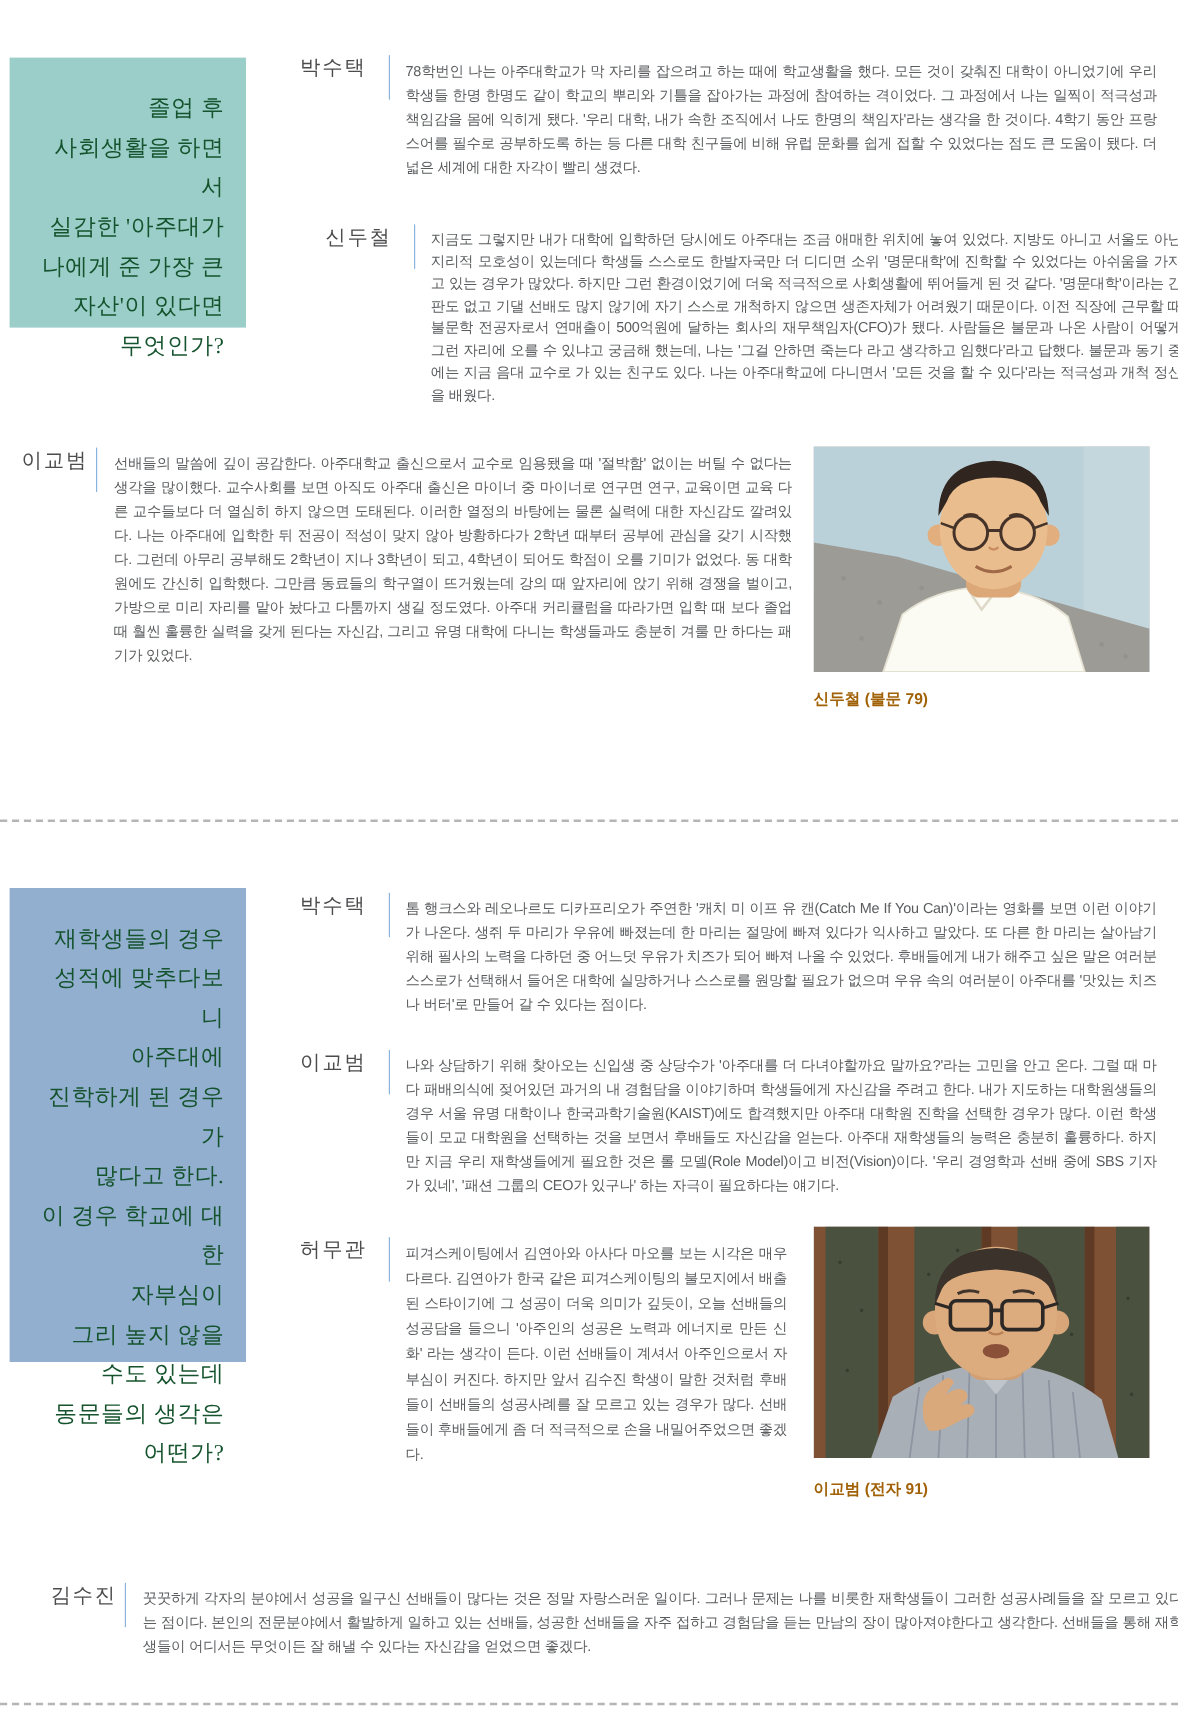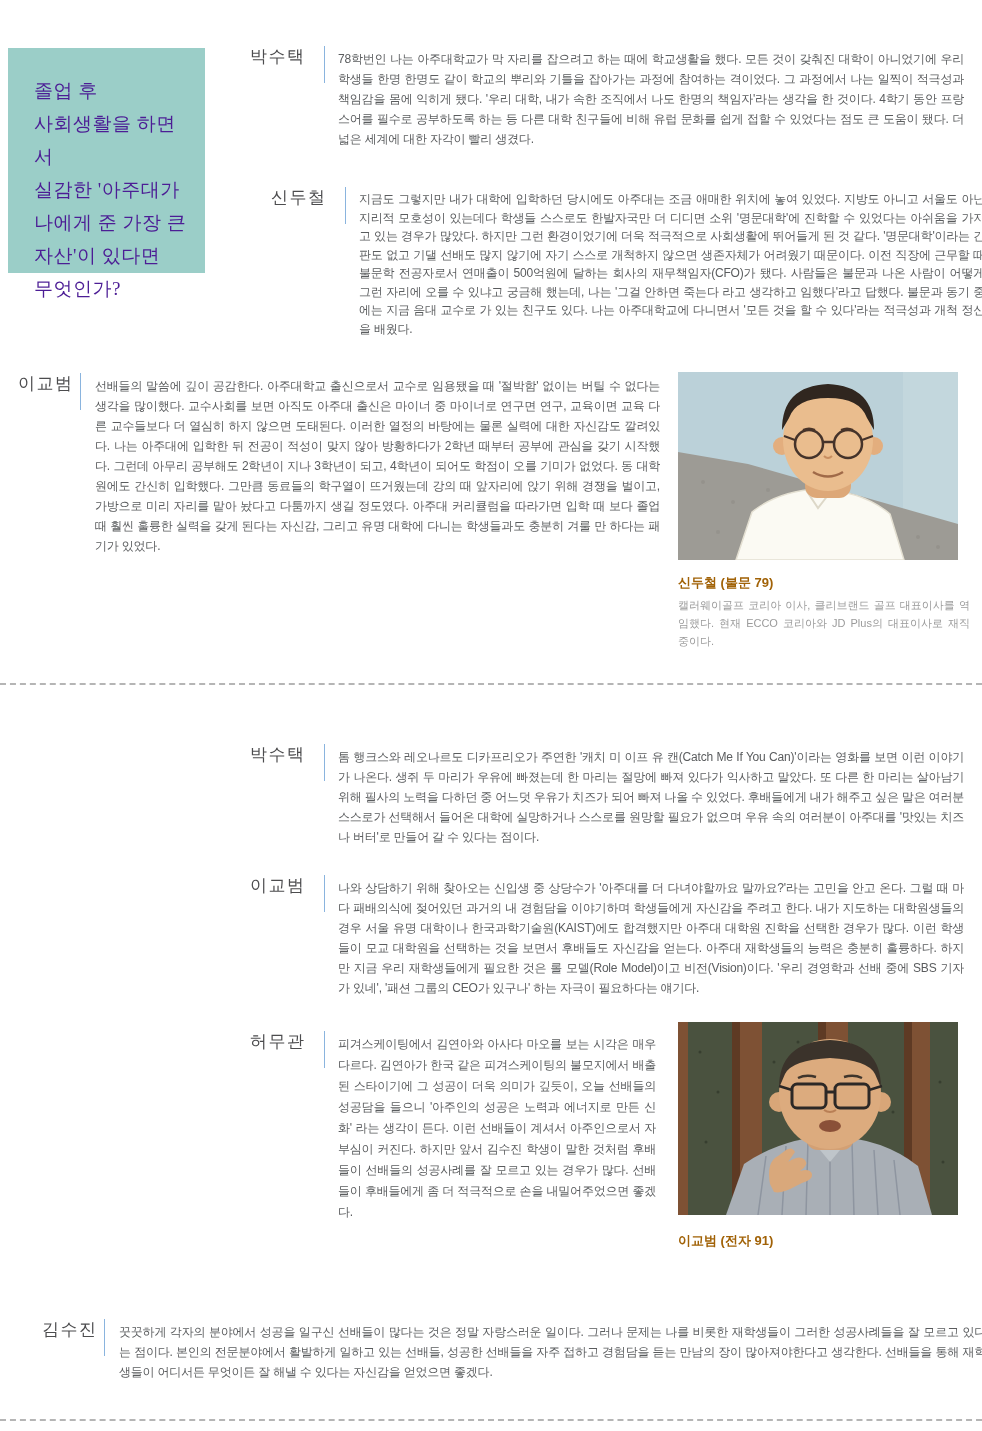--- a/index.html
+++ b/index.html
@@ -1,23 +1,23 @@
 <!DOCTYPE html>
 <html lang="ko"><head>
 <meta charset="utf-8">
 <style>
   html,body{margin:0;padding:0;background:#ffffff;}
   body{font-family:"Liberation Sans","DejaVu Sans",sans-serif;}
   #page{position:relative;width:982px;height:1431px;background:#fff;overflow:hidden;}
 
   
   .qbox{position:absolute;left:8px;width:197px;box-sizing:border-box;
-        padding:26px 18px 0 26px;color:#4c1d95;
+        padding:26px 18px 0 26px;color:#14532d;
         font-family:"Liberation Serif","DejaVu Serif",serif;
-        font-size:19px;line-height:33px;white-space:pre-line;letter-spacing:0.5px;}
+        font-size:19px;line-height:33px;white-space:pre-line;letter-spacing:0.5px;text-align:right;}
   #qbox1{top:48px;height:225px;background:#9bcec8;}
   #qbox2{top:740px;height:395px;background:#93afd0;}
 
   
   .qa-row{position:absolute;}
   .speaker{position:absolute;left:0;top:0;
            font-family:"Liberation Serif","DejaVu Serif",serif;
            font-size:17px;color:#4c4c4e;letter-spacing:1.5px;white-space:nowrap;}
   .vline{position:absolute;top:1px;width:1px;height:37px;background:#8ab4de;}
   .stmt{position:absolute;top:4px;margin:0;font-size:12px;line-height:20px;
@@ -97,24 +97,34 @@
       <circle cx="170" cy="72" r="14" fill="none" stroke="#45332a" stroke-width="2.5"></circle>
       <line x1="145" y1="70" x2="156" y2="70" stroke="#45332a" stroke-width="2.5"></line>
       <path d="M117,68 L106,64 M184,68 L195,64" stroke="#45332a" stroke-width="2"></path>
 
       <path d="M125,58 Q131,55 137,58 M163,58 Q169,55 175,58" fill="none" stroke="#4a3428" stroke-width="2"></path>
       <path d="M135,100 Q150,109 165,100" fill="none" stroke="#a06a48" stroke-width="2.5"></path>
       <path d="M146,84 Q150,88 154,84" fill="none" stroke="#c88e60" stroke-width="2"></path>
     </svg>
   </div>
   <div id="cap1-name" class="cap-name">신두철 (불문 79)</div>
-  <div id="cap1-desc" class="cap-desc">캘러웨이골프 코리아 이사, 클리브랜드 골프 대표이사를 역임했다. 현재 ECCO 코리아와 JD Plus의 대표이사로 재직 중이다.</div>
 
   <div id="divider1" class="divider"></div>
 
+  <div id="qbox2" class="qbox">재학생들의 경우
+성적에 맞추다보니
+아주대에
+진학하게 된 경우가
+많다고 한다.
+이 경우 학교에 대한
+자부심이
+그리 높지 않을
+수도 있는데
+동문들의 생각은
+어떤가?</div>
 
   <div class="qa-row" style="left:250px;top:743px;width:714px;height:120px;">
     <span class="speaker">박수택</span>
     <span class="vline" style="left:74px;"></span>
     <p class="stmt" style="left:88px;width:626px;">톰 행크스와 레오나르도 디카프리오가 주연한 '캐치 미 이프 유 캔(Catch Me If You Can)'이라는 영화를 보면 이런 이야기가 나온다. 생쥐 두 마리가 우유에 빠졌는데 한 마리는 절망에 빠져 있다가 익사하고 말았다. 또 다른 한 마리는 살아남기 위해 필사의 노력을 다하던 중 어느덧 우유가 치즈가 되어 빠져 나올 수 있었다. 후배들에게 내가 해주고 싶은 말은 여러분 스스로가 선택해서 들어온 대학에 실망하거나 스스로를 원망할 필요가 없으며 우유 속의 여러분이 아주대를 '맛있는 치즈나 버터'로 만들어 갈 수 있다는 점이다.</p>
   </div>
 
   <div class="qa-row" style="left:250px;top:874px;width:714px;height:140px;">
     <span class="speaker">이교범</span>
     <span class="vline" style="left:74px;"></span>

